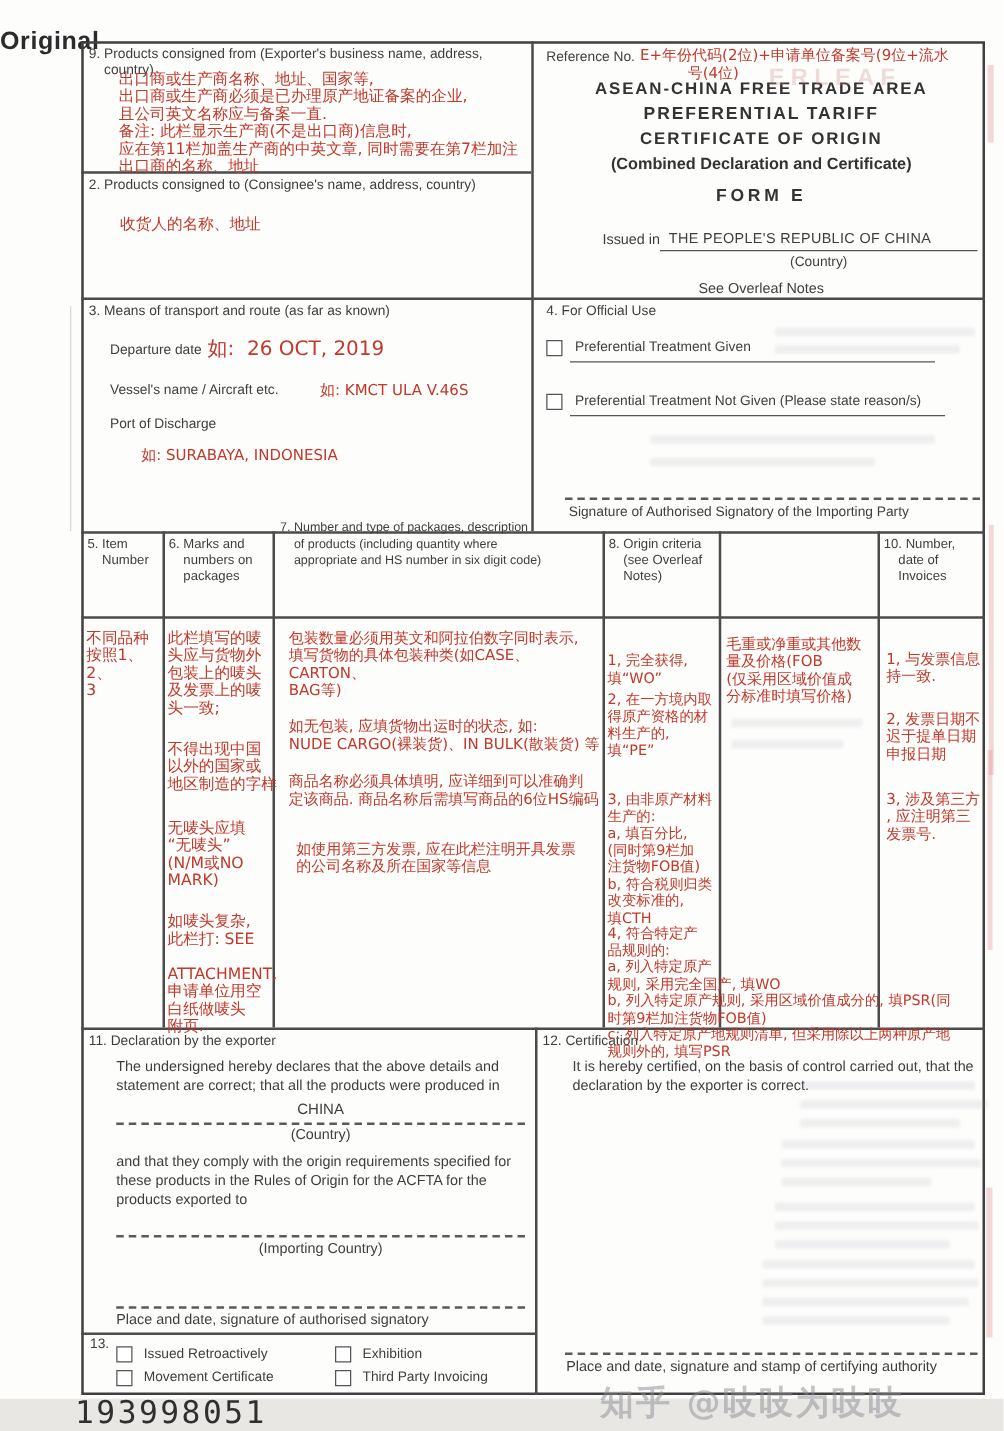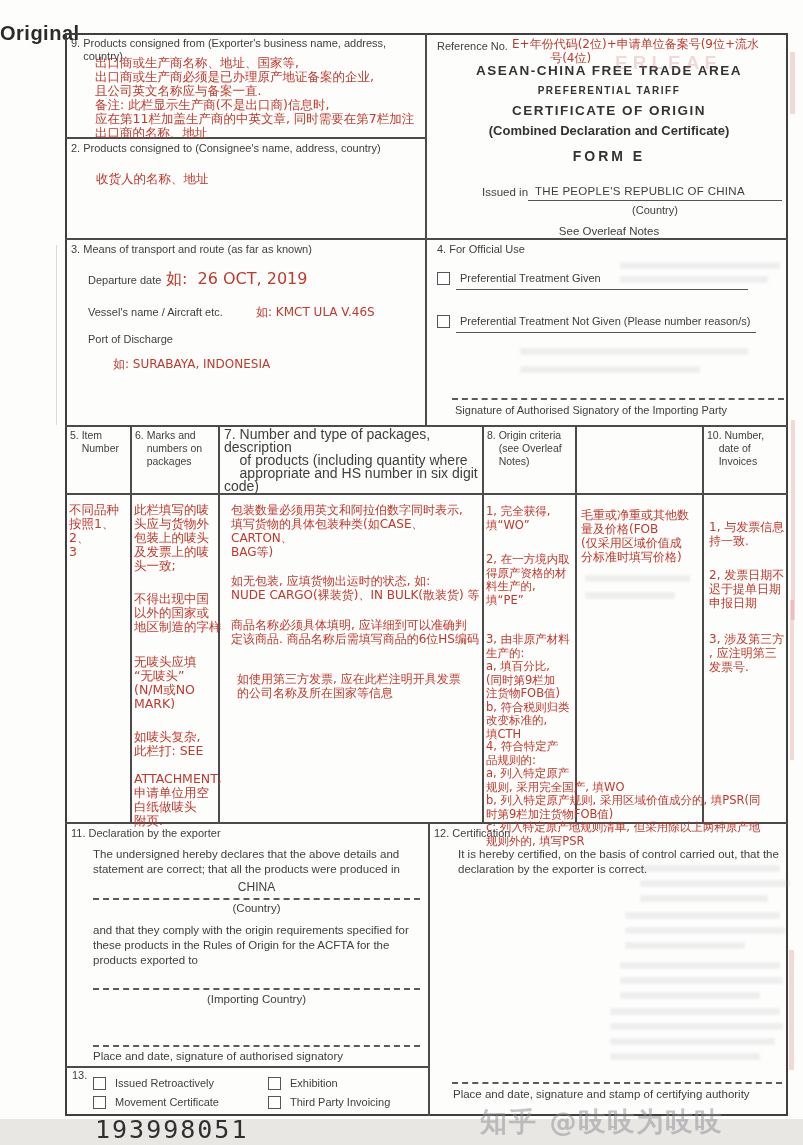--- a/index.html
+++ b/index.html
@@ -15,21 +15,21 @@
   .ctr{text-align:center;}
   .hl{position:absolute;height:1.5px;background:#4b4b4b;}
   .vl{position:absolute;width:1.5px;background:#4b4b4b;}
   .outline{position:absolute;border:2px solid #3f3f3f;box-sizing:border-box;background:transparent;}
   .dl{position:absolute;border-top:2px dashed #5a5a5a;}
   .sl{position:absolute;border-top:1px solid #555;}
   .cb{position:absolute;width:11px;height:11px;border:1.2px solid #555;background:#fff;}
   .gl{position:absolute;height:7px;background:#8d939c;opacity:.13;filter:blur(1.2px);border-radius:2px;}
   .pa{position:absolute;background:rgba(222,132,132,.30);}
   .serial{position:absolute;font-family:"DejaVu Sans Mono","Liberation Mono",monospace;
-          font-size:25px;letter-spacing:2px;color:#2f2f2f;margin-left:35px;}
+          font-size:25px;letter-spacing:2px;color:#2f2f2f;}
   .wm{position:absolute;font-family:"DejaVu Sans",sans-serif;font-weight:bold;font-size:27px;
       letter-spacing:2px;color:rgba(140,140,145,.50);}
   .ghosttxt{position:absolute;font-weight:bold;font-size:19px;letter-spacing:5px;
             color:rgba(205,128,118,.28);}
   .title{position:absolute;left:0;top:2px;width:803px;text-align:left;font-size:20px;
          font-weight:bold;letter-spacing:.5px;color:#2b2b2b;margin-top:20px;}
 </style>
 </head>
 <body>
 
@@ -59,21 +59,21 @@
 出口商或生产商必须是已办理原产地证备案的企业,
 且公司英文名称应与备案一直.
 备注: 此栏显示生产商(不是出口商)信息时,
 应在第11栏加盖生产商的中英文章, 同时需要在第7栏加注
 出口商的名称、地址</div>
 
   <div class="t" style="left:437px;top:40px">Reference No.</div>
   <div class="t red pw" style="left:512px;top:37px;width:278px;font-size:12px">E+年份代码(2位)+申请单位备案号(9位+流水
           号(4位)</div>
   <div class="t bold ctr" style="left:430px;top:64px;width:358px;font-size:13.5px;letter-spacing:1.5px">ASEAN-CHINA FREE TRADE AREA</div>
-  <div class="t bold ctr" style="left:430px;top:84px;width:358px;font-size:10px;letter-spacing:1.5px">PREFERENTIAL TARIFF</div>
+  <div class="t bold ctr" style="left:430px;top:84px;width:358px;font-size:14px;letter-spacing:1.5px">PREFERENTIAL TARIFF</div>
   <div class="t bold ctr" style="left:430px;top:124px;width:358px;font-size:13px">(Combined Declaration and Certificate)</div>
   <div class="t bold ctr" style="left:430px;top:104px;width:358px;font-size:13.5px;letter-spacing:1.5px">CERTIFICATE OF ORIGIN</div>
   <div class="t bold ctr" style="left:430px;top:150px;width:358px;font-size:14px;letter-spacing:3px">FORM E</div>
   <div class="t" style="left:482px;top:186px;font-size:11.5px">Issued in</div>
   <div class="t" style="left:535px;top:185px;font-size:11.5px;letter-spacing:.3px">THE PEOPLE'S REPUBLIC OF CHINA</div>
   <div class="sl" style="left:528px;top:200px;width:254px"></div>
   <div class="t ctr" style="left:528px;top:204px;width:254px">(Country)</div>
   <div class="t ctr" style="left:430px;top:225px;width:358px;font-size:11.5px">See Overleaf Notes</div>
 
   <div class="t" style="left:71px;top:142px;width:350px">2. Products consigned to (Consignee's name, address, country)</div>
@@ -85,31 +85,31 @@
   <div class="t" style="left:88px;top:306px">Vessel's name / Aircraft etc.</div>
   <div class="t red" style="left:256px;top:305px;font-size:12px">如: KMCT ULA V.46S</div>
   <div class="t" style="left:88px;top:333px">Port of Discharge</div>
   <div class="t red" style="left:113px;top:357px;font-size:12px">如: SURABAYA, INDONESIA</div>
 
   <div class="t" style="left:437px;top:243px">4. For Official Use</div>
   <span class="cb" style="left:437px;top:272px"></span>
   <div class="t" style="left:460px;top:272px">Preferential Treatment Given</div>
   <div class="sl" style="left:456px;top:289px;width:292px"></div>
   <span class="cb" style="left:437px;top:315px"></span>
-  <div class="t" style="left:460px;top:315px">Preferential Treatment Not Given (Please number reason/s)</div>
+  <div class="t" style="left:460px;top:315px">Preferential Treatment Not Given (Please state reason/s)</div>
   <div class="sl" style="left:456px;top:332px;width:300px"></div>
   <div class="dl" style="left:452px;top:398px;width:332px"></div>
   <div class="t" style="left:455px;top:404px;width:330px">Signature of Authorised Signatory of the Importing Party</div>
 
   <div class="t pw" style="left:70px;top:429px;width:57px;font-size:10.5px">5. Item
     Number</div>
   <div class="t pw" style="left:135px;top:429px;width:80px;font-size:10.5px">6. Marks and
     numbers on
     packages</div>
-  <div class="t pw" style="left:224px;top:428px;width:256px;font-size:14px">7. Number and type of packages, description
+  <div class="t pw" style="left:224px;top:416px;width:256px;font-size:10px">7. Number and type of packages, description
     of products (including quantity where
     appropriate and HS number in six digit code)</div>
   <div class="t pw" style="left:487px;top:429px;width:88px;font-size:10.5px">8. Origin criteria
     (see Overleaf
     Notes)</div>
   <div class="t pw" style="left:707px;top:429px;width:80px;font-size:10.5px">10. Number,
     date of
     Invoices</div>
 
   <div class="t red" style="left:69px;top:503px;width:60px">不同品种
@@ -137,21 +137,21 @@
   <div class="t red" style="left:231px;top:503px;width:252px;font-size:12px">包装数量必须用英文和阿拉伯数字同时表示,
 填写货物的具体包装种类(如CASE、CARTON、
 BAG等)</div>
   <div class="t red" style="left:231px;top:574px;width:252px;font-size:12px">如无包装, 应填货物出运时的状态, 如:
 NUDE CARGO(裸装货)、IN BULK(散装货) 等</div>
   <div class="t red" style="left:231px;top:618px;width:252px;font-size:12px">商品名称必须具体填明, 应详细到可以准确判
 定该商品. 商品名称后需填写商品的6位HS编码</div>
   <div class="t red" style="left:237px;top:672px;width:248px;font-size:12px">如使用第三方发票, 应在此栏注明开具发票
 的公司名称及所在国家等信息</div>
 
-  <div class="t red red-s" style="left:486px;top:505px;width:95px">1, 完全获得,
+  <div class="t red red-s" style="left:486px;top:522px;width:95px">1, 完全获得,
 填“WO”</div>
   <div class="t red red-s" style="left:486px;top:553px;width:95px">2, 在一方境内取
 得原产资格的材
 料生产的,
 填“PE”</div>
   <div class="t red red-s" style="left:486px;top:633px;width:95px">3, 由非原产材料
 生产的:
 a, 填百分比,
 (同时第9栏加
 注货物FOB值)

